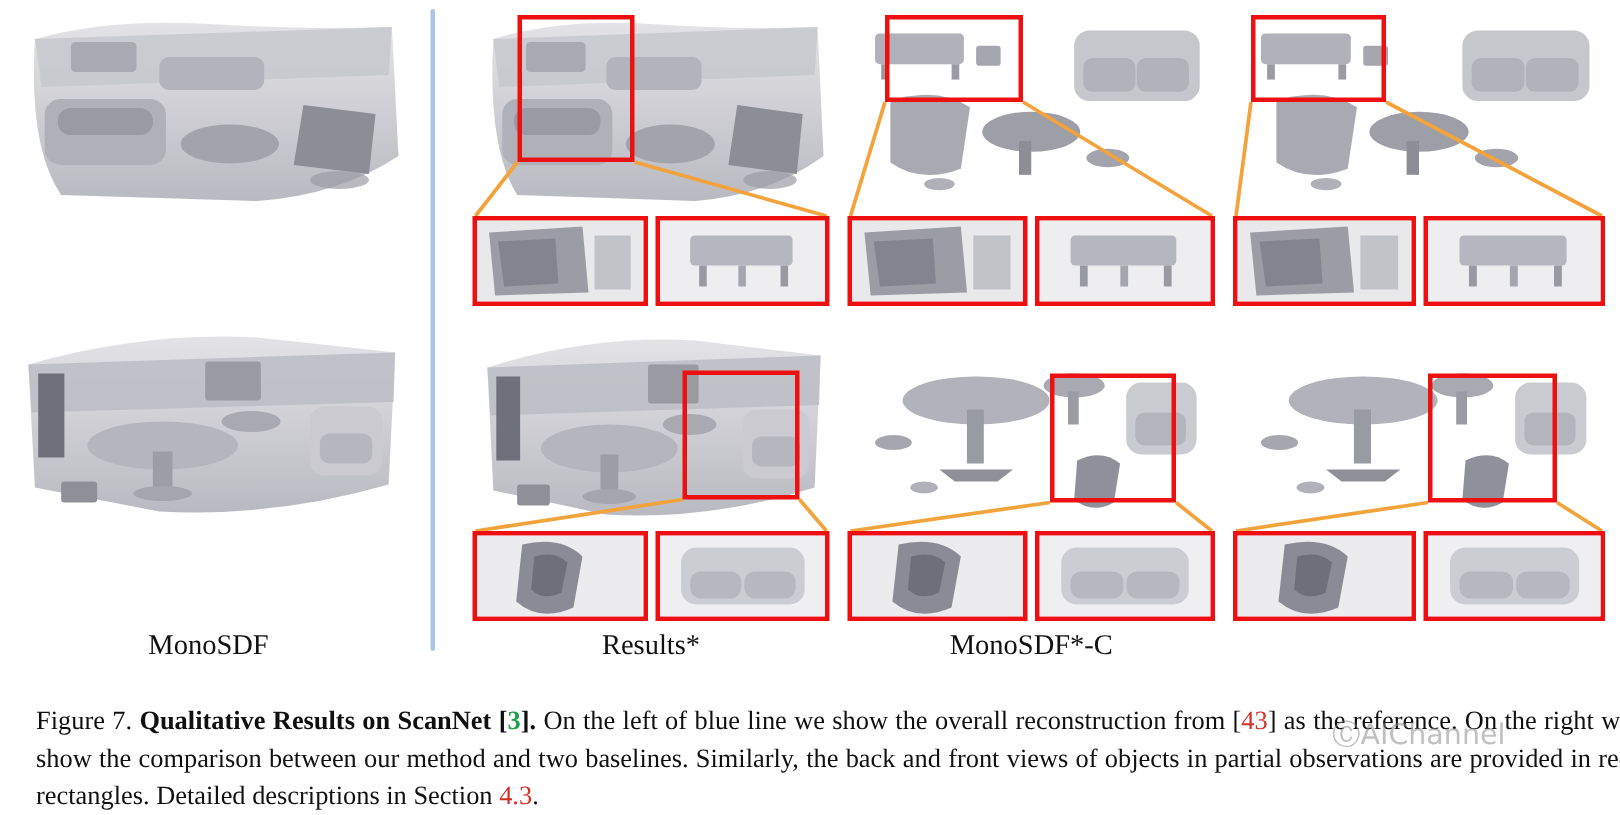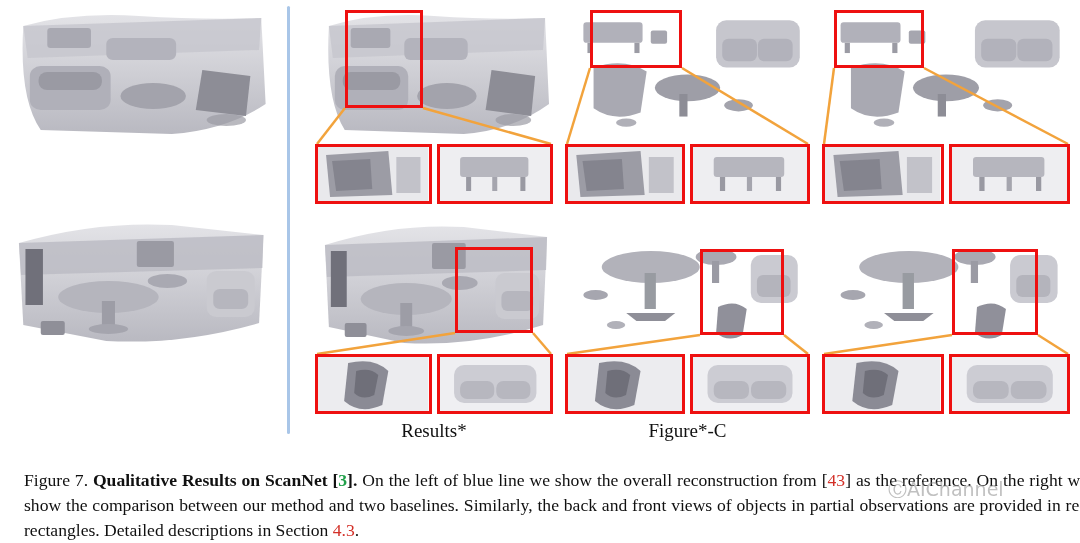--- a/index.html
+++ b/index.html
@@ -255,20 +255,21 @@
           </svg>
         </div>
       <div class="inset">
           <svg viewBox="0 0 110 54" preserveAspectRatio="none">
             <use href="#insetCouchFront"></use>
           </svg>
         </div>
     </div>
   </div>
 
+  <div class="col-label" style="left:8px;width:262px">MonoSDF</div>
   <div class="col-label" style="left:315px;width:238px">Results*</div>
-  <div class="col-label" style="left:565px;width:245px">Figure*-C</div>
+  <div class="col-label" style="left:565px;width:245px">MonoSDF*-C</div>
 
   <p class="caption"><span>Figure 7.</span><span class="cap-b"> Qualitative Results on ScanNet [</span><span class="cap-b cite-green">3</span><span class="cap-b">].</span><span> On the left of blue line we show the overall reconstruction from [</span><span class="cite-red">43</span><span>] as the reference. On the right we show the comparison between our method and two baselines. Similarly, the back and front views of objects in partial observations are provided in red rectangles. Detailed descriptions in Section </span><span class="cite-red">4.3</span><span>.</span></p>
 
   <div class="watermark">ⒸAIChannel</div>
 
 </div>
 
 </body></html>

